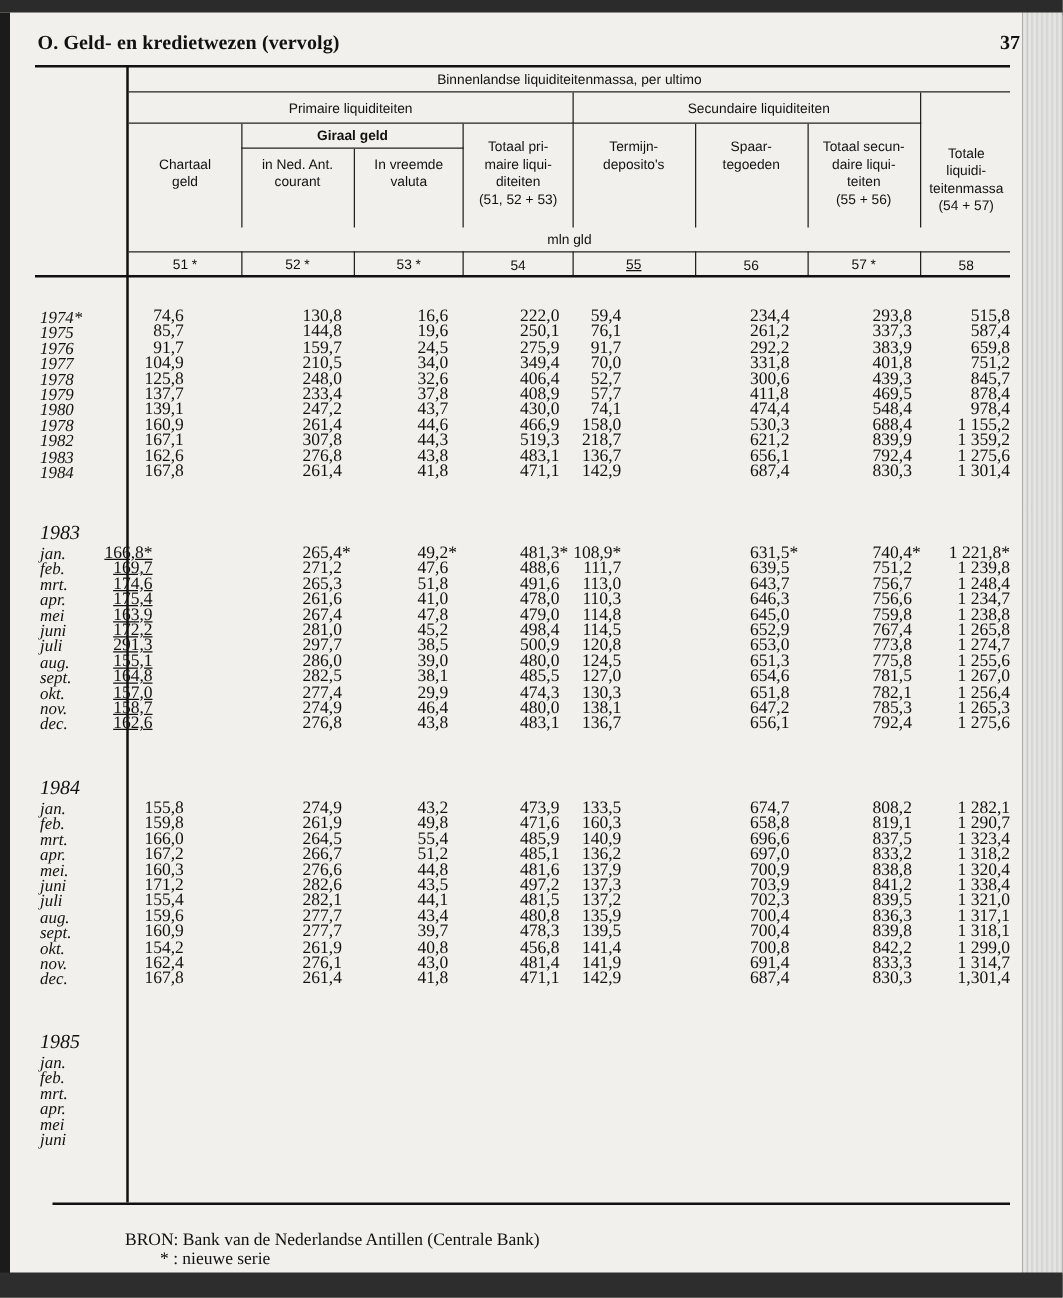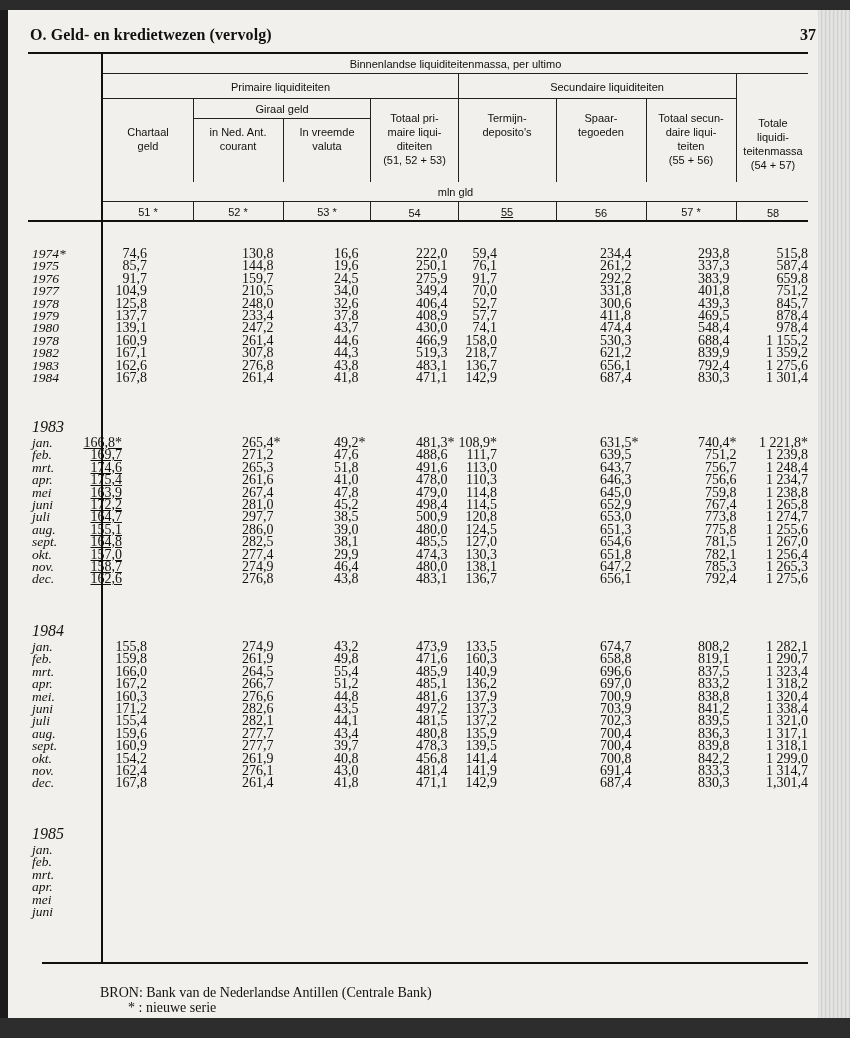--- a/index.html
+++ b/index.html
@@ -82,21 +82,21 @@
 <div class="vline" style="left:370px;top:201px;height:19px;"></div>
 <div class="vline" style="left:458px;top:201px;height:19px;"></div>
 <div class="vline" style="left:556px;top:201px;height:19px;"></div>
 <div class="vline" style="left:646px;top:201px;height:19px;"></div>
 <div class="vline" style="left:736px;top:201px;height:19px;"></div>
 <div class="rule" style="left:42px;top:962px;width:766px;height:2px;"></div>
 
 <div class="th" style="left:103px;top:57px;width:705px;">Binnenlandse liquiditeitenmassa, per ultimo</div>
 <div class="th" style="left:103px;top:80px;width:355px;">Primaire liquiditeiten</div>
 <div class="th" style="left:458px;top:80px;width:278px;padding-left:10px;">Secundaire liquiditeiten</div>
-<div class="th" style="left:193px;top:102px;width:178px;">Giraal geld</div>
+<div class="th" style="left:193px;top:102px;width:178px;font-weight:bold;">Giraal geld</div>
 
 <div class="th" style="left:103px;top:125px;width:90px;">
   <div>Chartaal</div>
   <div>geld</div>
 </div>
 <div class="th" style="left:193px;top:125px;width:90px;">
   <div>in Ned. Ant.</div>
   <div>courant</div>
 </div>
 <div class="th" style="left:283px;top:125px;width:88px;">
@@ -171,27 +171,27 @@
       <div style="height: 12.4px;">apr.</div>
       <div style="height: 12.4px;">mei</div>
       <div style="height: 12.4px;">juni</div>
       <div style="height: 12.4px;">juli</div>
       <div style="height: 12.4px;">aug.</div>
       <div style="height: 12.4px;">sept.</div>
       <div style="height: 12.4px;">okt.</div>
       <div style="height: 12.4px;">nov.</div>
       <div style="height: 12.4px;">dec.</div>
     </div>
-    <div class="col" style="top: 437px; right: 728px; text-decoration: underline;"><div>166,8*</div><div>169,7</div><div>174,6</div><div>175,4</div><div>163,9</div><div>172,2</div><div>164,7</div><div>155,1</div><div>164,8</div><div>157,0</div><div>158,7</div><div>162,6</div></div>
+    <div class="col" style="top: 437px; right: 728px; text-decoration: underline;"><div>166,8*</div><div>169,7</div><div>174,6</div><div>175,4</div><div>163,9</div><div>172,2</div><div>291,3</div><div>155,1</div><div>164,8</div><div>157,0</div><div>158,7</div><div>162,6</div></div>
     <div class="col" style="top: 437px; left: 242px; text-align: left;"><div>265,4*</div><div>271,2</div><div>265,3</div><div>261,6</div><div>267,4</div><div>281,0</div><div>297,7</div><div>286,0</div><div>282,5</div><div>277,4</div><div>274,9</div><div>276,8</div></div>
     <div class="col" style="top: 437px; left: 334px; text-align: left;"><div>49,2*</div><div>47,6</div><div>51,8</div><div>41,0</div><div>47,8</div><div>45,2</div><div>38,5</div><div>39,0</div><div>38,1</div><div>29,9</div><div>46,4</div><div>43,8</div></div>
     <div class="col" style="top: 437px; left: 416px; text-align: left;"><div>481,3*</div><div>488,6</div><div>491,6</div><div>478,0</div><div>479,0</div><div>498,4</div><div>500,9</div><div>480,0</div><div>485,5</div><div>474,3</div><div>480,0</div><div>483,1</div></div>
     <div class="col" style="top: 437px; right: 353px;"><div>108,9*</div><div>111,7</div><div>113,0</div><div>110,3</div><div>114,8</div><div>114,5</div><div>120,8</div><div>124,5</div><div>127,0</div><div>130,3</div><div>138,1</div><div>136,7</div></div>
     <div class="col" style="top: 437px; left: 600px; text-align: left;"><div>631,5*</div><div>639,5</div><div>643,7</div><div>646,3</div><div>645,0</div><div>652,9</div><div>653,0</div><div>651,3</div><div>654,6</div><div>651,8</div><div>647,2</div><div>656,1</div></div>
-    <div class="col" style="top: 437px; left: 698px; text-align: right;"><div>740,4*</div><div>751,2</div><div>756,7</div><div>756,6</div><div>759,8</div><div>767,4</div><div>773,8</div><div>775,8</div><div>781,5</div><div>782,1</div><div>785,3</div><div>792,4</div></div>
+    <div class="col" style="top: 437px; left: 698px; text-align: left;"><div>740,4*</div><div>751,2</div><div>756,7</div><div>756,6</div><div>759,8</div><div>767,4</div><div>773,8</div><div>775,8</div><div>781,5</div><div>782,1</div><div>785,3</div><div>792,4</div></div>
     <div class="col" style="top: 437px; right: 42px;"><div>1 221,8*</div><div>1 239,8</div><div>1 248,4</div><div>1 234,7</div><div>1 238,8</div><div>1 265,8</div><div>1 274,7</div><div>1 255,6</div><div>1 267,0</div><div>1 256,4</div><div>1 265,3</div><div>1 275,6</div></div>
     <div class="section-year" style="top: 622px;">1984</div>
     <div class="rowlabel" style="top: 641px;">
       <div style="height: 12.4px;">jan.</div>
       <div style="height: 12.4px;">feb.</div>
       <div style="height: 12.4px;">mrt.</div>
       <div style="height: 12.4px;">apr.</div>
       <div style="height: 12.4px;">mei.</div>
       <div style="height: 12.4px;">juni</div>
       <div style="height: 12.4px;">juli</div>

